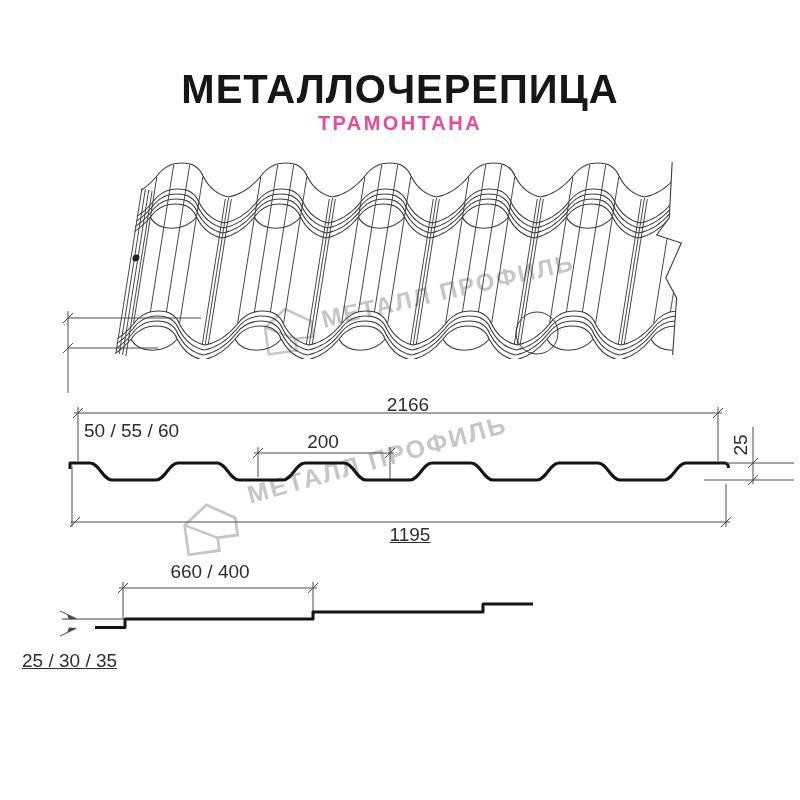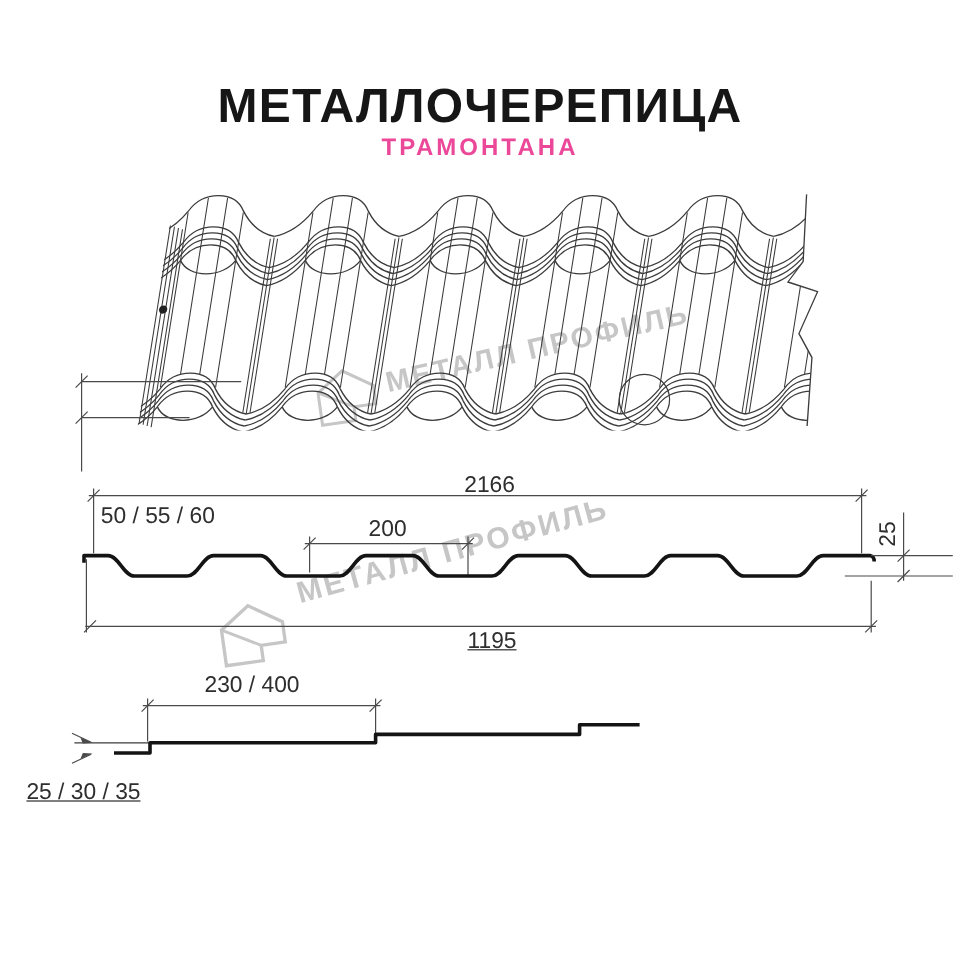--- a/index.html
+++ b/index.html
@@ -131,16 +131,16 @@
 
       <path class="thick" d="M95,627.5 L125,627.5 L125,619 L313,619 L313,612 L483,612 L483,604 L533,604"></path>
     </g>
   </svg>
 
   <div class="dim-label" style="left:84px;top:384px;margin-top:36px;">50 / 55 / 60</div>
   <div class="dim-label center" style="left:358px;top:394px;width:100px;">2166</div>
   <div class="dim-label center" style="left:283px;top:431px;width:80px;">200</div>
   <div class="dim-label rot90" style="left:727px;top:434px;width:28px;text-align:center;">25</div>
   <div class="dim-label center" style="left:360px;top:524px;width:100px;text-decoration:underline;">1195</div>
-  <div class="dim-label center" style="left:158px;top:561px;width:104px;">230 / 400</div>
+  <div class="dim-label center" style="left:158px;top:561px;width:104px;">660 / 400</div>
   <div class="dim-label" style="left:22px;top:650px;text-decoration:underline;">25 / 30 / 35</div>
 
 </div>
 
 </body></html>

